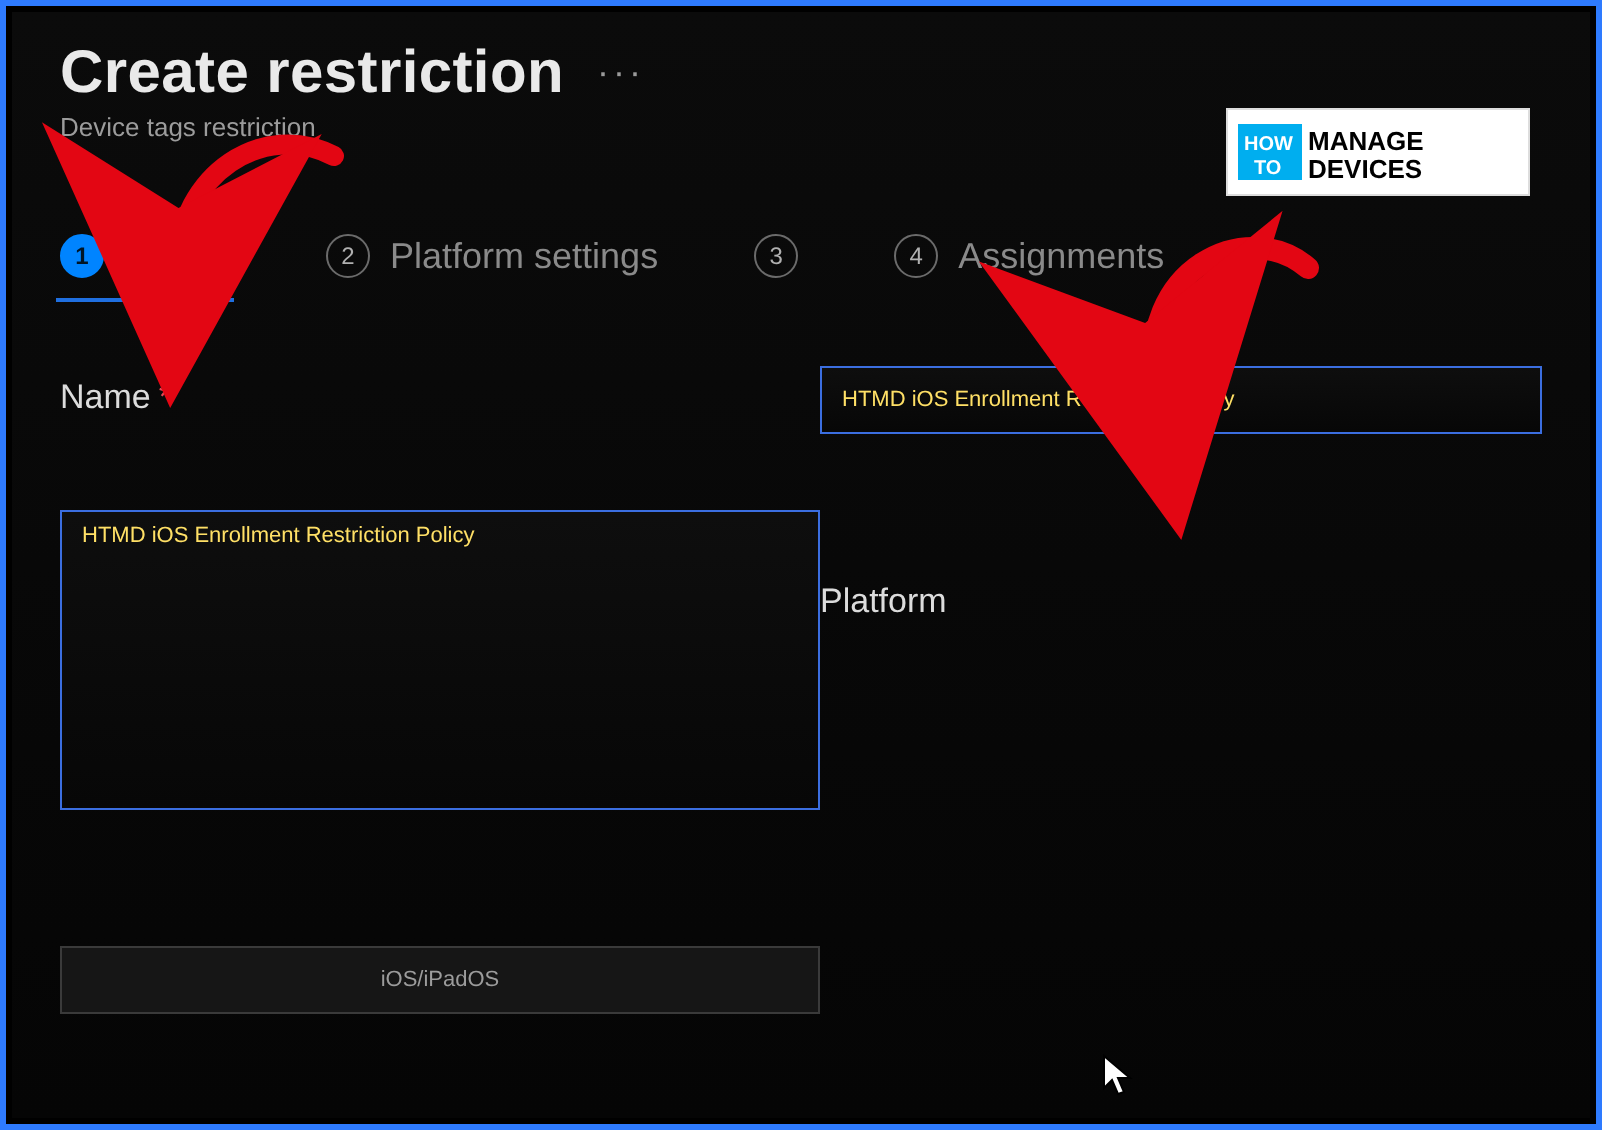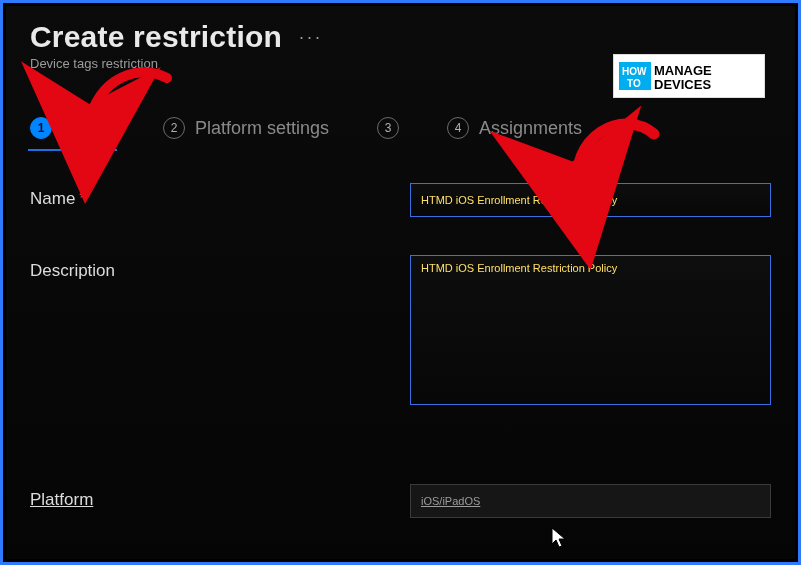--- a/index.html
+++ b/index.html
@@ -110,22 +110,23 @@
   .fld::placeholder{color:#8a8a8a;}
   textarea.fld{
     height:150px;
     resize:none;
     padding-top:6px;
   }
   .fld.readonly{
     border:1px solid #3a3a3a;
     color:#9c9c9c;
     background:#161616;
-  }
-  .row-plat{margin-top:41px;text-decoration:underline;}
+    text-align:center;
+  }
+  .row-plat{margin-top:30px;}
   
   .arrow{position:absolute;pointer-events:none;}
   .arrow svg{overflow:visible;}
   .cursor{
     position:absolute;
     bottom:10px;left:545px;
     width:18px;height:22px;
     pointer-events:none;
   }
 </style>
@@ -167,21 +168,20 @@
       <span>Assignments</span>
     </div>
   </div>
 
   <div class="form">
     <div class="lbl">
       <span>Name</span><span class="req">*</span>
     </div>
     <input class="fld" type="text" value="HTMD iOS Enrollment Restriction Policy" style="">
 
-    <div class="lbl row-desc">Description</div>
     <textarea class="fld" style="">HTMD iOS Enrollment Restriction Policy</textarea>
 
     <div class="lbl row-plat">Platform</div>
     <input class="fld readonly row-plat" type="text" readonly="" value="iOS/iPadOS" style="">
   </div>
 
   <div class="arrow" style="left:66px;top:60px;">
     <svg width="120" height="90">
       <defs>
         <marker id="ah1" markerWidth="14" markerHeight="14" refX="7" refY="7" orient="auto">

